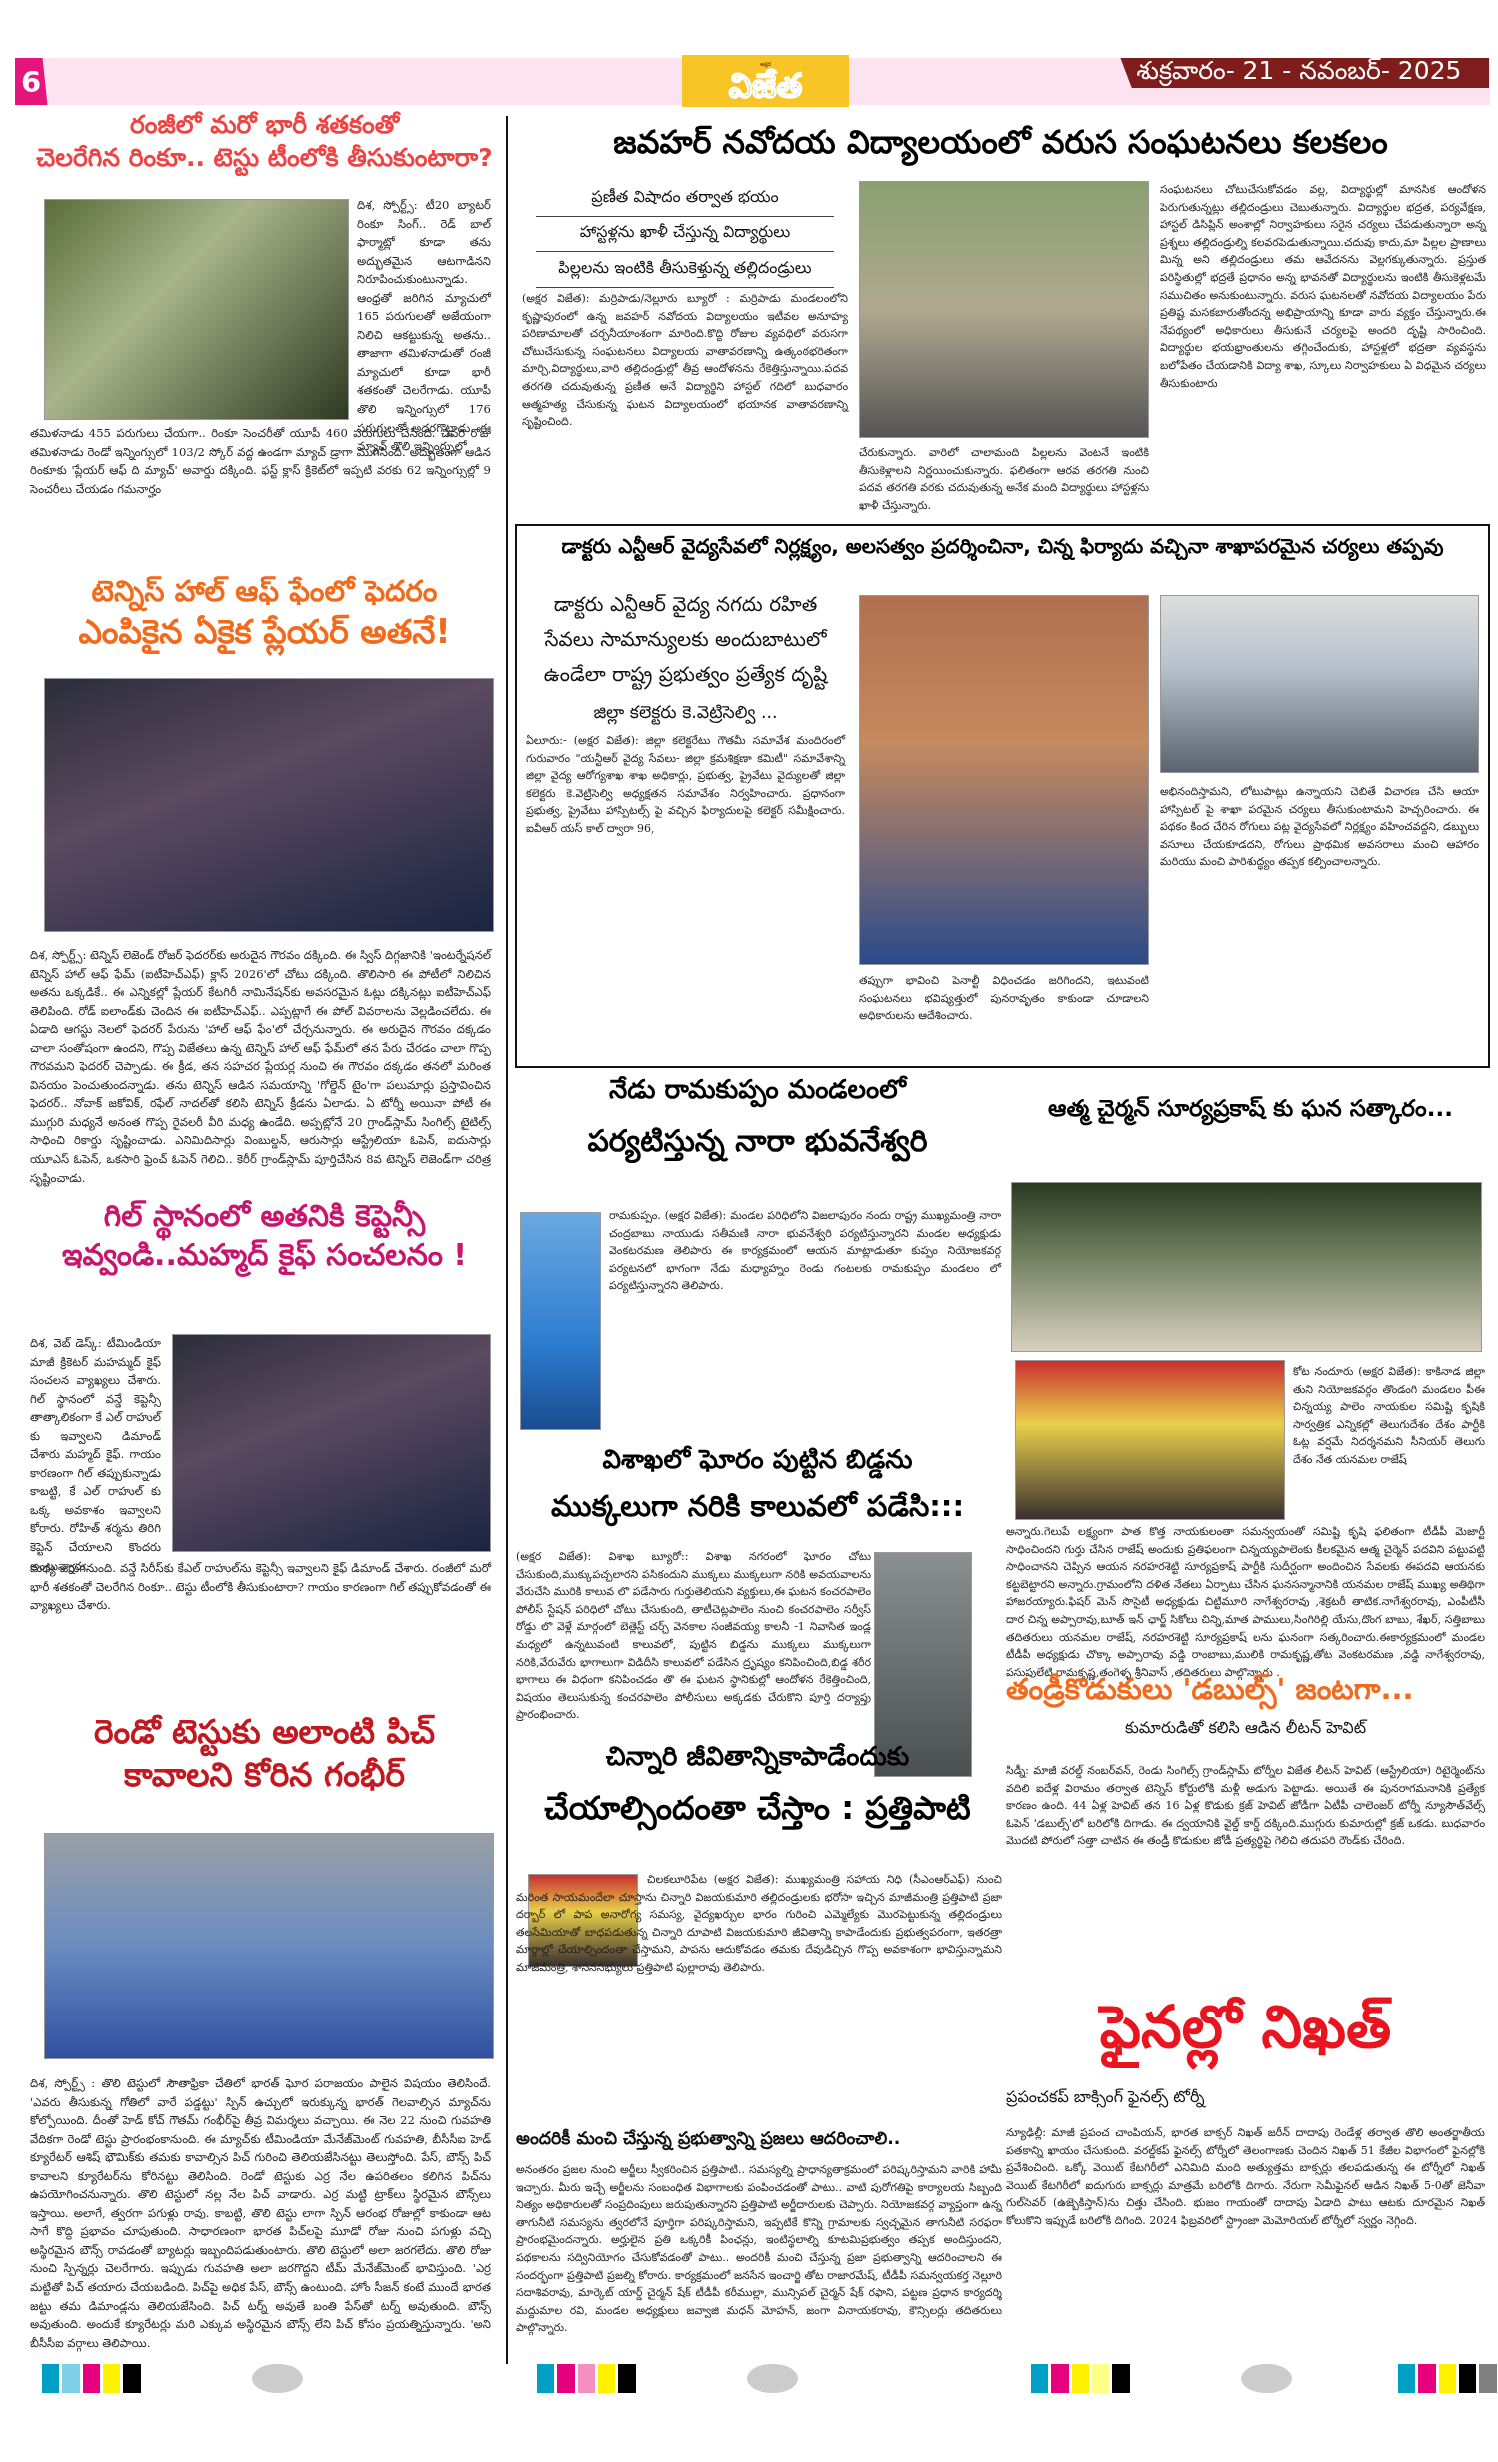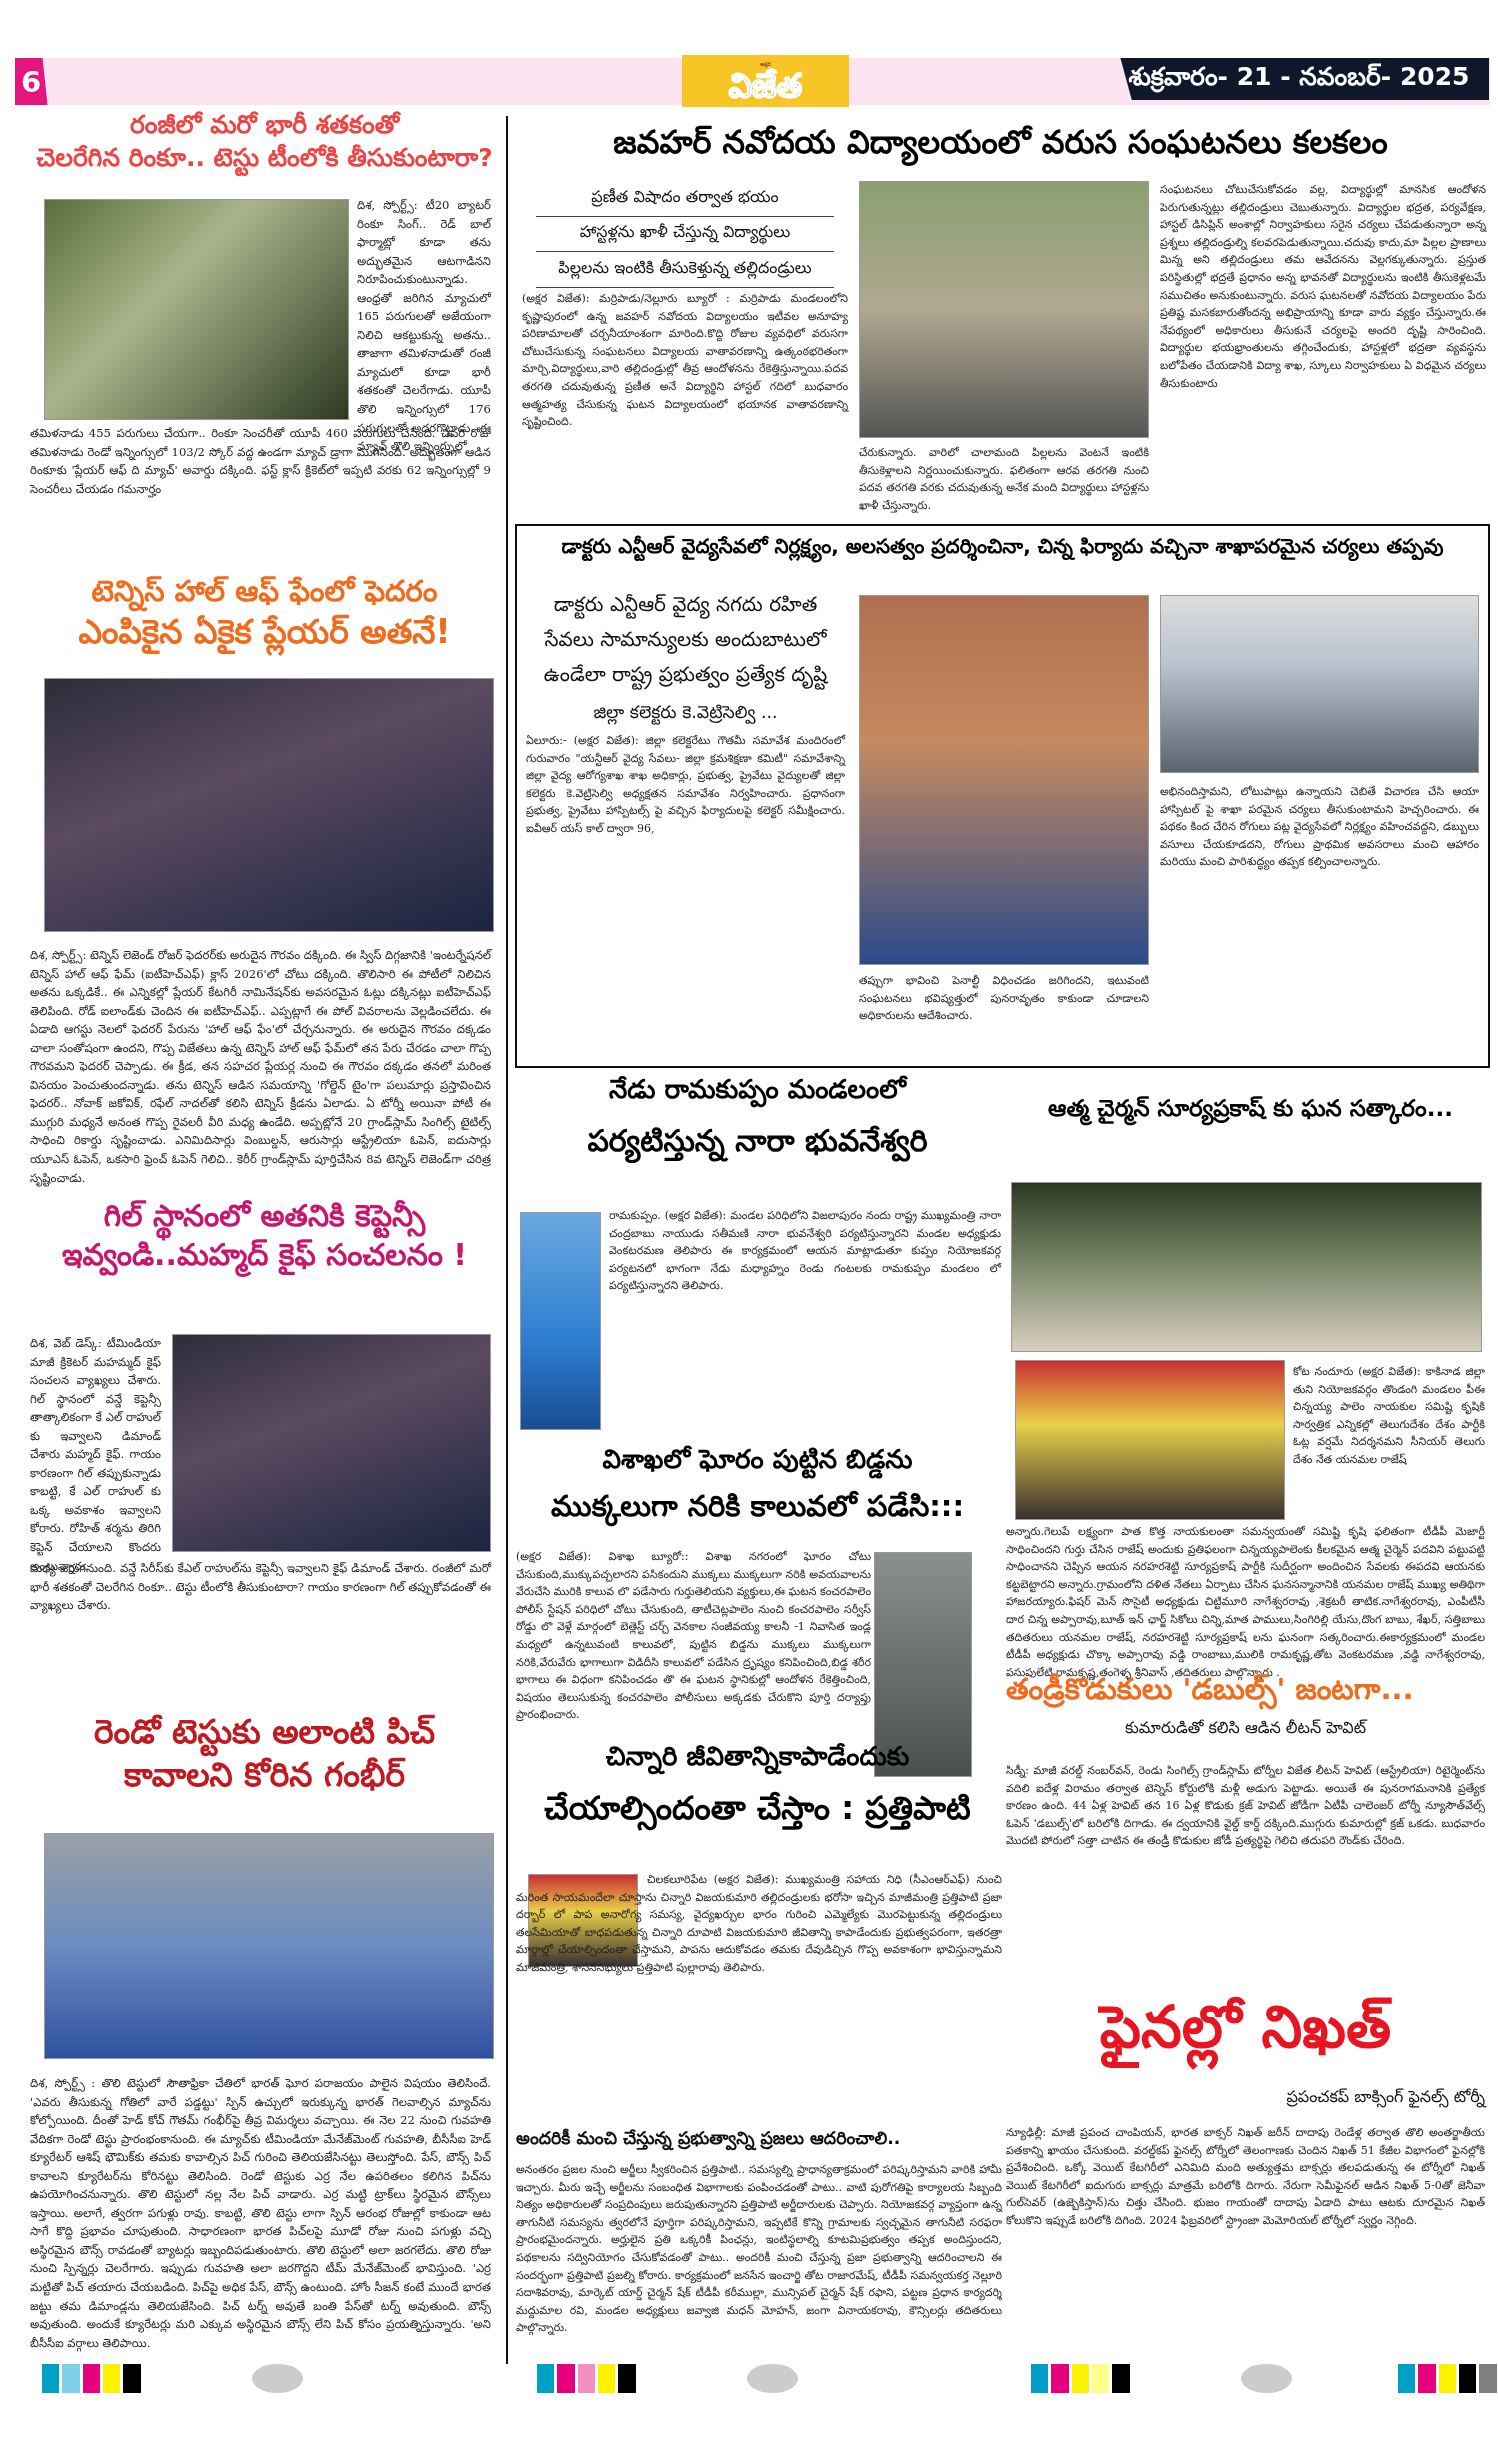--- a/index.html
+++ b/index.html
@@ -4,21 +4,21 @@
 <style>
   *{box-sizing:border-box;margin:0;padding:0}
   body{width:1499px;height:2462px;background:#fff;font-family:"DejaVu Sans",sans-serif;color:#111;position:relative;overflow:hidden}
   .abs{position:absolute}
   
   .masthead{left:14.5px;top:58px;width:1475px;height:47px;background:#fbe3f0}
   .pageno{left:14.5px;top:58px;width:33px;height:47px;background:#e6147d;color:#fff;font-weight:bold;font-size:29px;display:flex;align-items:center;justify-content:center;clip-path:polygon(0 0,85% 0,100% 100%,0 100%)}
   .logo{left:682px;top:55px;width:167px;height:52px;background:#f7c525;display:flex;flex-direction:column;align-items:center;justify-content:center}
   .logo .tag{font-size:5.8px;color:#7a1a1a}
   .logo .name{font-size:33px;font-weight:bold;color:#1e3c8c;line-height:1;-webkit-text-stroke:1.5px #fff}
-  .datebox{left:1109px;top:58px;width:380px;height:42px;background:#0f172a;color:#fff;font-size:25px;font-weight:bold;display:flex;align-items:center;justify-content:center;clip-path:polygon(3% 0,100% 0,100% 100%,6% 100%)}
+  .datebox{left:1109px;top:58px;width:380px;height:30px;background:#7f1d1d;color:#fff;font-size:25px;font-weight:normal;display:flex;align-items:center;justify-content:center;clip-path:polygon(3% 0,100% 0,100% 100%,6% 100%)}
   
   .hl{font-weight:bold;text-align:center;line-height:1.3}
   .pink{color:#ef4444}
   .orange{color:#f26a1b}
   .magenta{color:#c8166f}
   .red{color:#c2181f}
   .brightred{color:#e8141f}
   .black{color:#000000}
   .body{font-family:"DejaVu Serif",serif;font-size:11.6px;line-height:1.6;text-align:justify;color:#222}
   .sub{font-size:16px;text-align:center;border-bottom:1.5px solid #444;padding:5.8px 0;margin:0 7.3px}
@@ -131,21 +131,21 @@
 <div class="abs photo crowd" style="left:1011px;top:1182px;width:471px;height:170px"></div>
 <div class="abs photo party" style="left:1015px;top:1360px;width:270px;height:160px"></div>
 <div class="abs body" style="left:1293px;top:1363px;width:192px;font-size:11px">కోట నందూరు (అక్షర విజేత): కాకినాడ జిల్లా తుని నియోజకవర్గం తొండంగి మండలం పీఈ చిన్నయ్య పాలెం నాయకుల సమిష్టి కృషికి సార్వత్రిక ఎన్నికల్లో తెలుగుదేశం దేశం పార్టీకి ఓట్ల వర్షమే నిదర్శనమని సీనియర్ తెలుగు దేశం నేత యనమల రాజేష్</div>
 <div class="abs body" style="left:1006px;top:1523px;width:479px;font-size:11px">అన్నారు.గెలుపే లక్ష్యంగా పాత కొత్త నాయకులంతా సమన్వయంతో సమిష్టి కృషి ఫలితంగా టీడీపీ మెజార్టీ సాధించిందని గుర్తు చేసిన రాజేష్ అందుకు ప్రతిఫలంగా చిన్నయ్యపాలెంకు కీలకమైన ఆత్మ చైర్మెన్ పదవిని పట్టుపట్టి సాధించానని చెప్పిన ఆయన నరహరశెట్టి సూర్యప్రకాష్ పార్టీకి సుదీర్ఘంగా అందించిన సేవలకు ఈపదవి ఆయనకు కట్టబెట్టారని అన్నారు.గ్రామంలోని దళిత నేతలు ఏర్పాటు చేసిన ఘనసన్మానానికి యనమల రాజేష్ ముఖ్య అతిథిగా హాజరయ్యారు.ఫిషర్ మెన్ సొసైటీ అధ్యక్షుడు చిట్టిమూరి నాగేశ్వరరావు ,శెక్రటరీ తాటిక.నాగేశ్వరరావు, ఎంపీటీసీ దార చిన్న అప్పారావు,బూత్ ఇన్ ఛార్జ్ సికోలు చిన్ని,మాత పాములు,సింగిరిల్లి యేసు,దొంగ బాబు, శేఖర్, సత్తిబాబు తదితరులు యనమల రాజేష్, నరహరశెట్టి సూర్యప్రకాష్ లను ఘనంగా సత్కరించారు.ఈకార్యక్రమంలో మండల టీడీపీ అధ్యక్షుడు చొక్కా అప్పారావు వడ్డి రాంబాబు,ములికి రామకృష్ణ,తోట వెంకటరమణ ,వడ్డి నాగేశ్వరరావు, పసుపులేటి రామకృష్ణ,తంగెళ్ళ శ్రీనివాస్ ,తదితరులు పాల్గొన్నారు .</div>
 
 <div class="abs hl orange" style="left:1006px;top:1671px;width:479px;font-size:29px;text-align:left">తండ్రీకొడుకులు 'డబుల్స్' జంటగా...</div>
 <div class="abs" style="left:1006px;top:1718px;width:479px;text-align:center;font-size:16px">కుమారుడితో కలిసి ఆడిన లీటన్ హెవిట్</div>
 <div class="abs body" style="left:1006px;top:1762px;width:479px;font-size:11px">సిడ్నీ: మాజీ వరల్డ్ నంబర్‌వన్, రెండు సింగిల్స్ గ్రాండ్‌స్లామ్ టోర్నీల విజేత లీటన్ హెవిట్ (ఆస్ట్రేలియా) రిటైర్మెంట్‌ను వదిలి ఐదేళ్ల విరామం తర్వాత టెన్నిస్ కోర్టులోకి మళ్లీ అడుగు పెట్టాడు. అయితే ఈ పునరాగమనానికి ప్రత్యేక కారణం ఉంది. 44 ఏళ్ల హెవిట్ తన 16 ఏళ్ల కొడుకు క్రజ్ హెవిట్ జోడీగా ఏటీపీ చాలెంజర్ టోర్నీ న్యూసౌత్‌వేల్స్ ఓపెన్ 'డబుల్స్'లో బరిలోకి దిగాడు. ఈ ద్వయానికి వైల్డ్ కార్డ్ దక్కింది.ముగ్గురు కుమారుల్లో క్రజ్ ఒకడు. బుధవారం మొదటి పోరులో సత్తా చాటిన ఈ తండ్రీ కొడుకుల జోడీ ప్రత్యర్థిపై గెలిచి తదుపరి రౌండ్‌కు చేరింది.</div>
 
 <div class="abs hl brightred" style="left:1006px;top:1990px;width:479px;font-size:58px">ఫైనల్లో నిఖత్</div>
-<div class="abs" style="left:1006px;top:2087px;width:479px;text-align:right;font-size:16px">ప్రపంచకప్ బాక్సింగ్ ఫైనల్స్ టోర్నీ</div>
+<div class="abs" style="left:1006px;top:2087px;width:479px;text-align:left;font-size:16px">ప్రపంచకప్ బాక్సింగ్ ఫైనల్స్ టోర్నీ</div>
 <div class="abs body" style="left:1006px;top:2124px;width:479px;font-size:11px">న్యూఢిల్లీ: మాజీ ప్రపంచ చాంపియన్, భారత బాక్సర్ నిఖత్ జరీన్ దాదాపు రెండేళ్ల తర్వాత తొలి అంతర్జాతీయ పతకాన్ని ఖాయం చేసుకుంది. వరల్డ్‌కప్ ఫైనల్స్ టోర్నీలో తెలంగాణకు చెందిన నిఖత్ 51 కేజీల విభాగంలో ఫైనల్లోకి ప్రవేశించింది. ఒక్కో వెయిట్ కేటగిరీలో ఎనిమిది మంది అత్యుత్తమ బాక్సర్లు తలపడుతున్న ఈ టోర్నీలో నిఖత్ వెయిట్ కేటగిరీలో ఐదుగురు బాక్సర్లు మాత్రమే బరిలోకి దిగారు. నేరుగా సెమీఫైనల్ ఆడిన నిఖత్ 5-0తో జెనీవా గుల్‌సెవర్ (ఉజ్బెకిస్తాన్)ను చిత్తు చేసింది. భుజం గాయంతో దాదాపు ఏడాది పాటు ఆటకు దూరమైన నిఖత్ కోలుకొని ఇప్పుడే బరిలోకి దిగింది. 2024 ఫిబ్రవరిలో స్ట్రాంజా మెమోరియల్ టోర్నీలో స్వర్ణం నెగ్గింది.</div>
 
 <div class="abs reg" style="left:42px;top:2364px">
   <span style="background: rgb(0, 160, 198);"></span>
     <span style="background: rgb(127, 207, 232);"></span>
     <span style="background: rgb(230, 0, 126);"></span>
     <span style="background: rgb(255, 242, 0);"></span>
     <span style="background: rgb(0, 0, 0);"></span>
 </div>
 <div class="abs pill" style="left:252px;top:2364px"></div>

